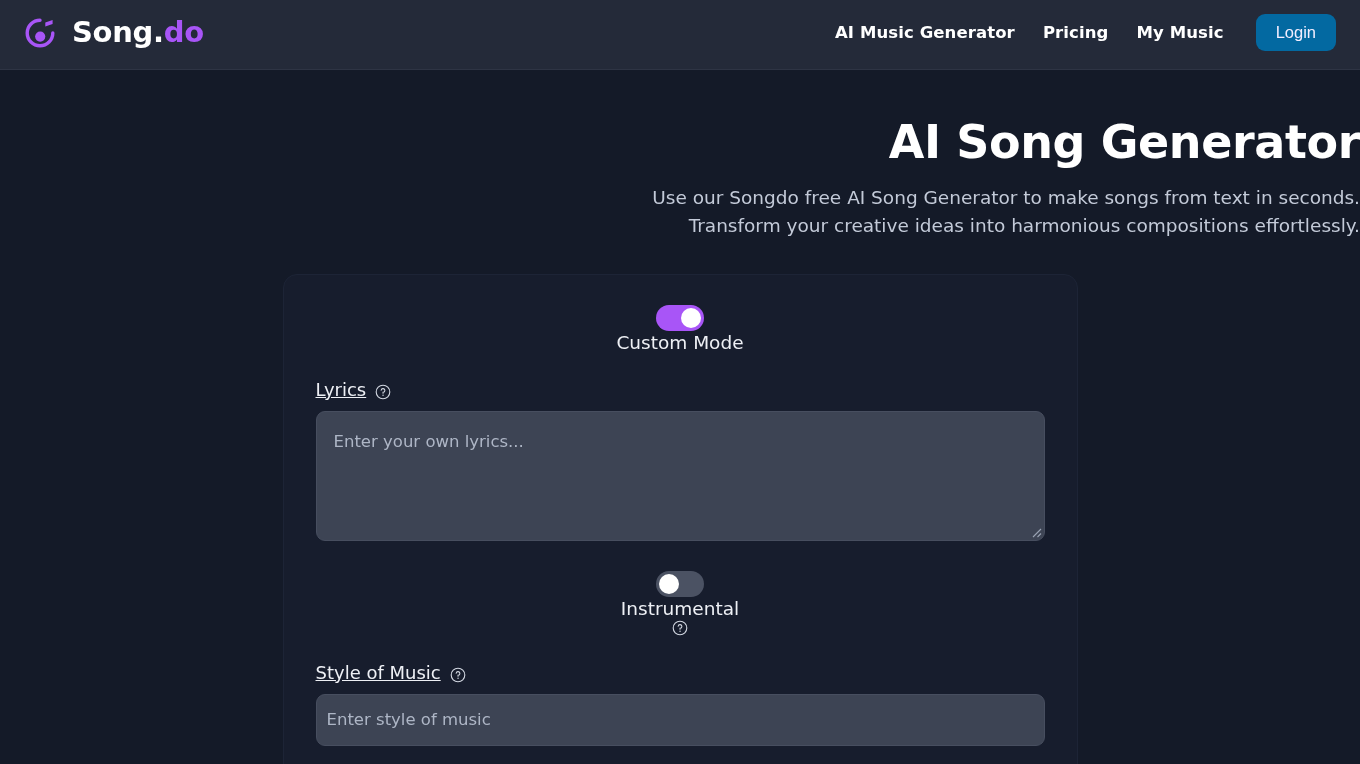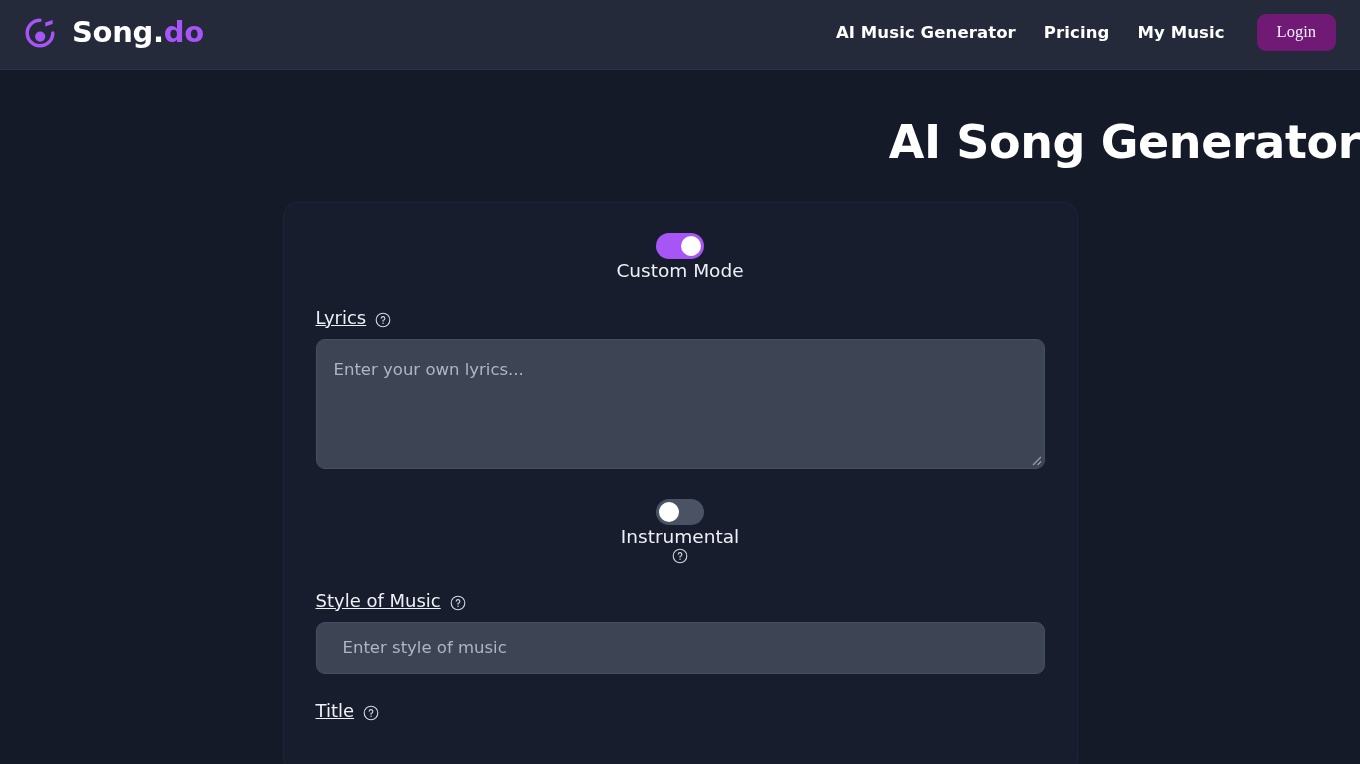--- a/index.html
+++ b/index.html
@@ -63,26 +63,26 @@
     font-size: 16.5px;
     font-weight: bold;
     color: #ffffff;
     text-decoration: none;
     white-space: nowrap;
     cursor: pointer;
     letter-spacing: 0.1px;
   }
 
   .login-btn {
-    background: #701a75;
+    background: #0369a1;
     color: #f4eeff;
     border: none;
     border-radius: 9px;
     font-size: 16.5px;
-    font-family: Liberation Serif, serif;
+    font-family: Liberation Sans, sans-serif;
     padding: 9px 20px;
     margin-left: 4px;
     cursor: pointer;
     line-height: 1.15;
   }
 
   
   .hero {
     text-align: right;
     padding-top: 47px;
@@ -208,21 +208,21 @@
 
   .text-input {
     width: 100%;
     height: 52px;
     background: #3d4454;
     border: 1px solid #474e5f;
     border-radius: 9px;
     color: #aeb6c6;
     font-family: "DejaVu Sans", sans-serif;
     font-size: 16.5px;
-    padding: 0 26px;
+    padding: 0 10px;
     outline: none;
     display: block;
   }
   .text-input::placeholder { color: #aeb6c6; }
 
   .row-gap-1 { margin-top: 30px; }
 </style>
 </head>
 <body>
 
@@ -241,20 +241,24 @@
     <a class="nav-link" href="#">AI Music Generator</a>
     <a class="nav-link" href="#">Pricing</a>
     <a class="nav-link" href="#">My Music</a>
     <button class="login-btn">Login</button>
   </nav>
 
 </div>
 
 <div class="hero">
   <h1 class="hero-title">AI Song Generator</h1>
+  <div class="hero-sub">
+    <div>Use our Songdo free AI Song Generator to make songs from text in seconds.</div>
+    <div>Transform your creative ideas into harmonious compositions effortlessly.</div>
+  </div>
 </div>
 
 <div class="card-wrap">
   <div class="card">
 
     <div class="toggle-row">
       <span class="switch on">
         <span class="knob"></span>
       </span>
       <span class="toggle-label">Custom Mode</span>

